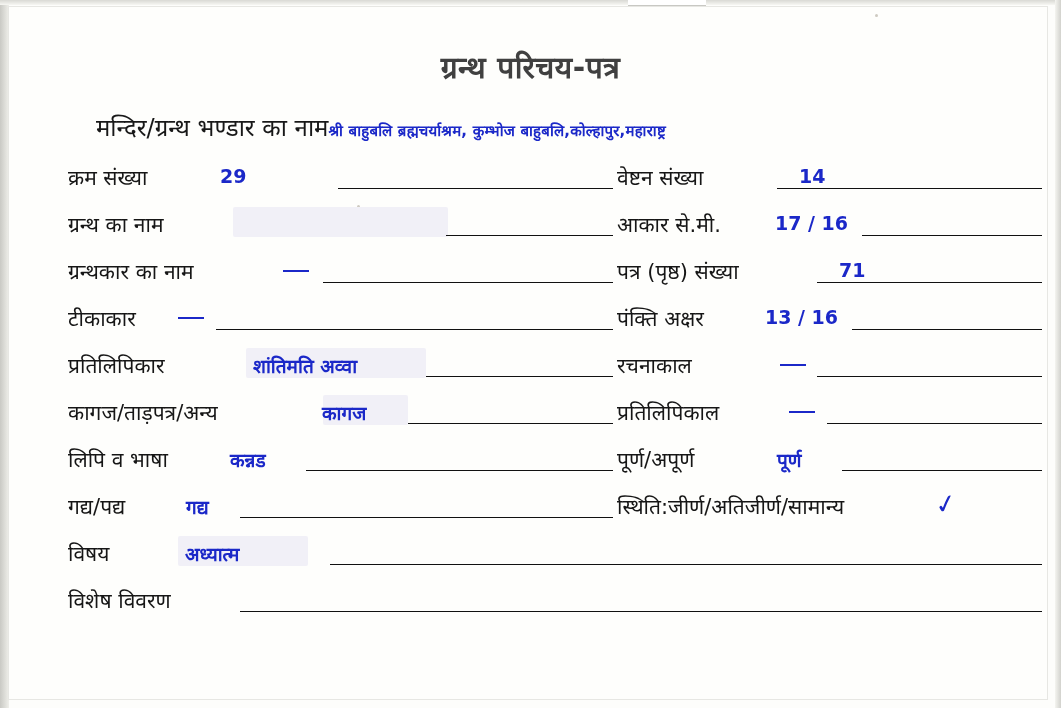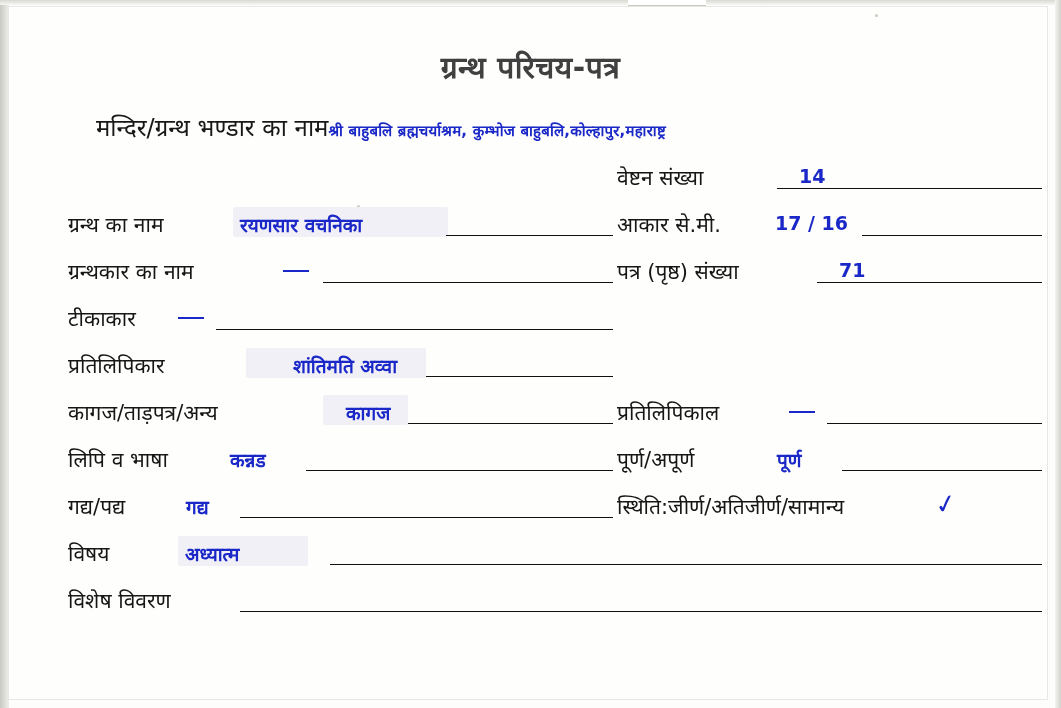--- a/index.html
+++ b/index.html
@@ -179,32 +179,36 @@
 
   <div class="title">ग्रन्थ परिचय-पत्र</div>
 
   <div class="hdr">
     <span class="lbl">मन्दिर/ग्रन्थ भण्डार का नाम</span><span class="val">श्री बाहुबलि ब्रह्मचर्याश्रम, कुम्भोज बाहुबलि,कोल्हापुर,महाराष्ट्र</span>
   </div>
 
   <div class="form">
 
     <div class="row">
+      <div class="cell left">
+        <span class="label">क्रम संख्या</span>
+        <span class="value" style="left:152px;">29</span>
+        <div class="rule" style="left:270px; width:275px;"></div>
+      </div>
       <div class="cell right">
         <span class="label">वेष्टन संख्या</span>
         <span class="value" style="left:182px;">14</span>
         <div class="rule" style="left:160px; width:265px;"></div>
       </div>
     </div>
 
     <div class="row">
       <div class="cell left">
         <span class="label">ग्रन्थ का नाम</span>
         <div class="highlight" style="left:165px; width:215px;"></div>
-        <span class="value" style="left:172px;">रयणसार वचनिका</span>
         <div class="rule" style="left:378px; width:167px;"></div>
       </div>
       <div class="cell right">
         <span class="label">आकार से.मी.</span>
         <span class="value" style="left:158px;">17 / 16</span>
         <div class="rule" style="left:245px; width:180px;"></div>
       </div>
     </div>
 
     <div class="row">
@@ -219,36 +223,46 @@
         <div class="rule" style="left:200px; width:225px;"></div>
       </div>
     </div>
 
     <div class="row">
       <div class="cell left">
         <span class="label">टीकाकार</span>
         <div class="dash" style="left:110px;"></div>
         <div class="rule" style="left:148px; width:397px;"></div>
       </div>
+      <div class="cell right">
+        <span class="label">पंक्ति अक्षर</span>
+        <span class="value" style="left:148px;">13 / 16</span>
+        <div class="rule" style="left:235px; width:190px;"></div>
+      </div>
     </div>
 
     <div class="row">
       <div class="cell left">
         <span class="label">प्रतिलिपिकार</span>
         <div class="highlight" style="left:178px; width:180px;"></div>
-        <span class="value" style="left:185px;margin-left:40px;">शांतिमति अव्वा</span>
+        <span class="value" style="left:185px;">शांतिमति अव्वा</span>
         <div class="rule" style="left:358px; width:187px;"></div>
+      </div>
+      <div class="cell right">
+        <span class="label">रचनाकाल</span>
+        <div class="dash" style="left:163px;"></div>
+        <div class="rule" style="left:200px; width:225px;"></div>
       </div>
     </div>
 
     <div class="row">
       <div class="cell left">
         <span class="label">कागज/ताड़पत्र/अन्य</span>
         <div class="highlight" style="left:255px; width:85px;"></div>
-        <span class="value" style="left:278px;">कागज</span>
+        <span class="value" style="left:254px;">कागज</span>
         <div class="rule" style="left:340px; width:205px;"></div>
       </div>
       <div class="cell right">
         <span class="label">प्रतिलिपिकाल</span>
         <div class="dash" style="left:172px;"></div>
         <div class="rule" style="left:210px; width:215px;"></div>
       </div>
     </div>
 
     <div class="row">

